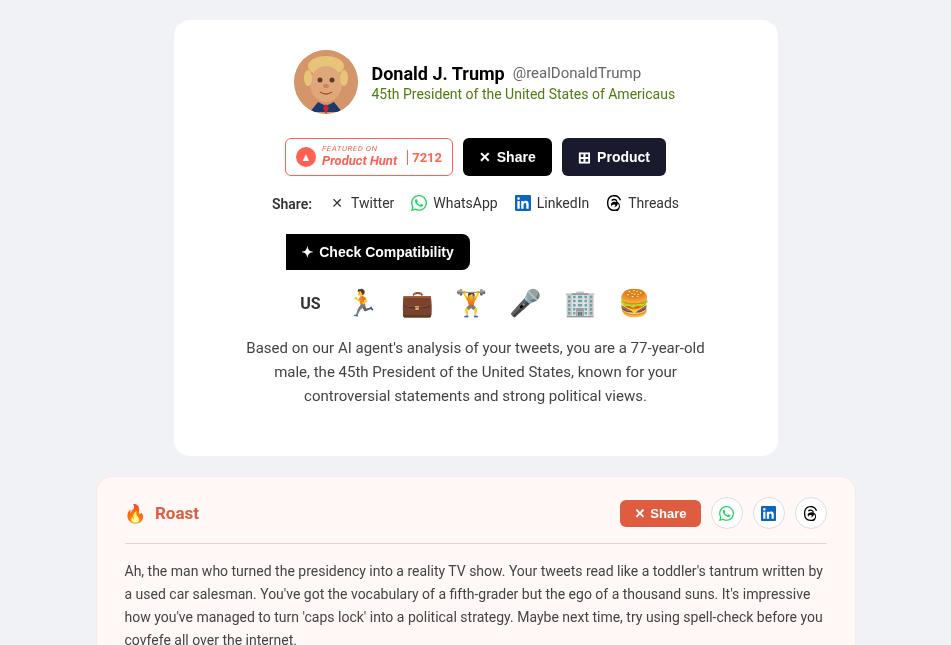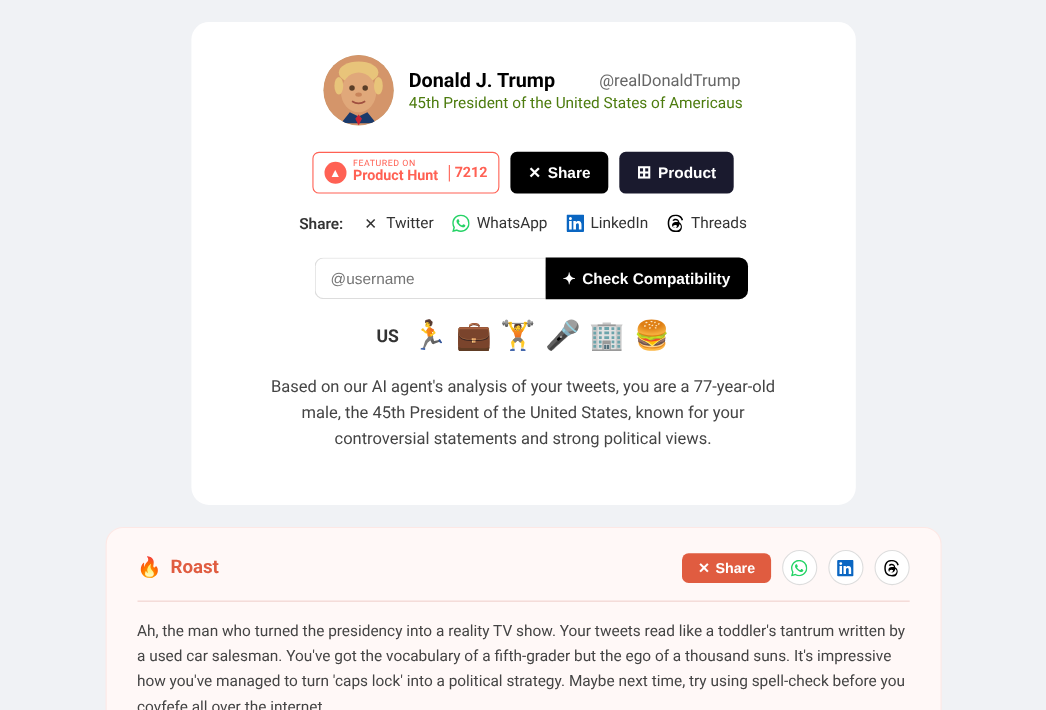--- a/index.html
+++ b/index.html
@@ -64,21 +64,20 @@
 
     .profile-name {
       font-size: 18px;
       font-weight: 700;
       color: #000;
     }
 
     .profile-handle {
       font-size: 15px;
       color: #666;
-      margin-left: 32px;
     }
 
     .profile-bio {
       font-size: 14px;
       color: #4d7c0f;
       margin-top: 2px;
     }
 
     .action-buttons {
       display: flex;
@@ -109,20 +108,21 @@
       justify-content: center;
       color: white;
       font-size: 11px;
       font-weight: bold;
     }
 
     .ph-text {
       display: flex;
       flex-direction: column;
       line-height: 1.1;
+      font-style: italic;
     }
 
     .ph-featured {
       font-size: 8px;
       color: #ff6154;
       text-transform: uppercase;
       letter-spacing: 0.5px;
     }
 
     .ph-name {
@@ -254,21 +254,21 @@
       cursor: pointer;
       white-space: nowrap;
       display: flex;
       align-items: center;
       gap: 6px;
     }
 
     .emojis-row {
       display: flex;
       align-items: center;
-      gap: 8px;
+      gap: 22px;
       font-size: 26px;
       margin-bottom: 18px;
     }
 
     .us-label {
       font-size: 16px;
       font-weight: 700;
       color: #333;
       margin-right: 4px;
     }
@@ -440,21 +440,20 @@
         <svg width="16" height="16" viewBox="0 0 24 24" fill="#000">
             <path d="M12.186 24h-.007c-3.581-.024-6.334-1.205-8.184-3.509C2.35 18.44 1.5 15.586 1.472 12.01v-.017c.03-3.579.879-6.43 2.525-8.482C5.845 1.205 8.6.024 12.18 0h.014c2.746.02 5.043.725 6.826 2.098 1.677 1.29 2.858 3.13 3.509 5.467l-2.04.569c-1.104-3.96-3.898-5.984-8.304-6.015-2.91.022-5.11.936-6.54 2.717C4.307 6.504 3.616 8.914 3.589 12c.027 3.086.718 5.496 2.057 7.164 1.43 1.783 3.631 2.698 6.54 2.717 2.623-.02 4.358-.631 5.8-2.045 1.647-1.613 1.618-3.593 1.09-4.798-.31-.71-.873-1.3-1.634-1.75-.192 1.352-.622 2.446-1.284 3.272-.886 1.102-2.14 1.704-3.73 1.79-1.202.065-2.361-.218-3.259-.801-1.063-.689-1.685-1.74-1.752-2.964-.065-1.19.408-2.285 1.33-3.082.88-.76 2.119-1.207 3.583-1.291a13.853 13.853 0 0 1 3.02.142c-.126-.742-.375-1.332-.75-1.757-.513-.586-1.312-.883-2.378-.887h-.018c-.726 0-1.896.199-2.582 1.29l-1.713-1.17c.91-1.377 2.36-2.134 4.295-2.134h.022c3.006.018 4.906 1.832 5.069 4.927.742.388 1.4.906 1.968 1.556 1.182 1.349 1.758 3.149 1.618 5.048-.2 2.678-1.375 4.94-3.299 6.378-1.724 1.285-3.925 1.953-6.554 1.984zm.015-9.655c-.161 0-.324.006-.489.018-1.857.105-2.951.949-2.876 2.22.075 1.27 1.22 1.838 2.474 1.766 1.264-.07 2.154-.675 2.504-1.695.17-.487.252-1.08.246-1.786a11.58 11.58 0 0 0-1.859-.523z"></path>
           </svg>
       </span>
       <span>Threads</span>
     </a>
   </div>
 
   <div class="compatibility-section">
     <div class="input-row">
-      <input class="username-input" type="text" placeholder="@username" style="">
       <button class="check-btn">
         <span>✦</span>
         <span>Check Compatibility</span>
       </button>
     </div>
 
     <div class="emojis-row">
       <span class="us-label">US</span>
       <span>🏃</span>
       <span>💼</span>

